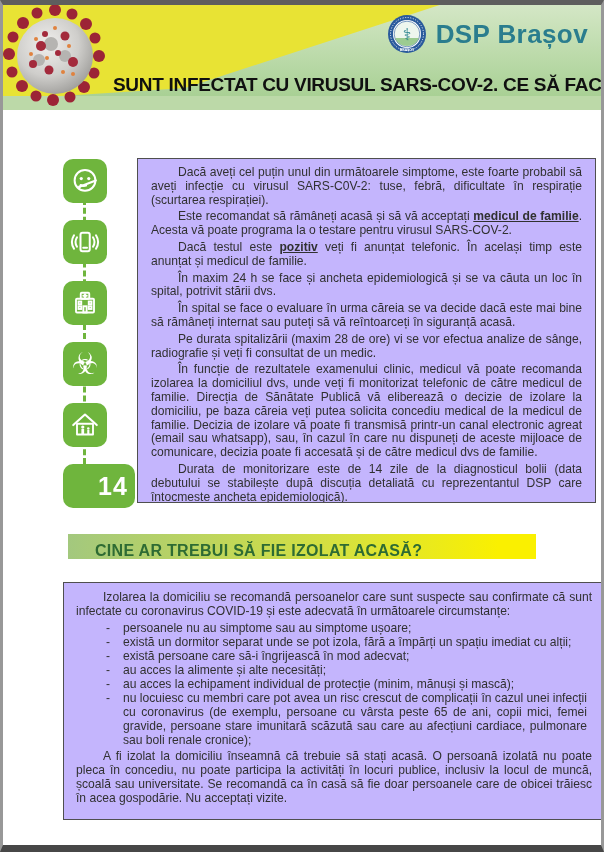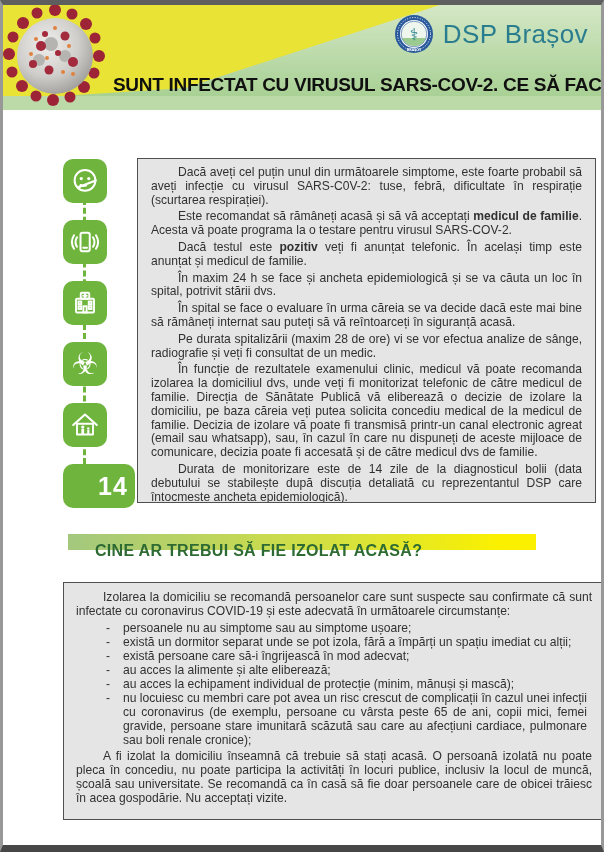--- a/index.html
+++ b/index.html
@@ -10,41 +10,41 @@
          border-top:5px solid #5e5e5e;border-bottom:7px solid #474747;}
 
   
   .header{position:absolute;left:0;top:0;width:604px;height:110px;
           background:linear-gradient(to bottom,var(--header_green_light),var(--header_green));}
   .header-yellow{position:absolute;inset:0;background:var(--header_yellow);
           clip-path:polygon(0 0,455px 0,185px 88px,0 100px);}
   .header-strip{position:absolute;left:0;bottom:0;width:100%;height:14px;background:var(--strip_green);}
   .virus{position:absolute;left:3px;top:4px;z-index:5;}
   .logo{position:absolute;right:16px;top:14px;display:flex;align-items:center;gap:9px;z-index:4;}
-  .logo-text{font-size:26px;font-weight:400;letter-spacing:.4px;color:var(--logo_teal);}
+  .logo-text{font-size:26px;font-weight:700;letter-spacing:.4px;color:var(--logo_teal);}
   .title{position:absolute;left:113px;top:74px;right:10px;z-index:4;
          font-size:19px;font-weight:800;letter-spacing:-0.3px;color:#101010;white-space:nowrap;}
 
   
   .rail{position:absolute;left:63px;top:159px;width:44px;z-index:2;}
   .rail-line{position:absolute;left:20px;top:22px;height:292px;border-left:3px dashed var(--green);}
   .tile{position:relative;width:44px;height:44px;margin-bottom:17px;border-radius:10px;
         background:var(--green);display:flex;align-items:center;justify-content:center;}
   .tile svg{display:block;}
   .glyph-bio{font-family:"DejaVu Sans",sans-serif;font-size:30px;line-height:1;color:#fff;}
   .tile-num{color:#fff;font-size:25px;font-weight:700;letter-spacing:1px;padding-left:28px;}
 
   
-  .box{position:absolute;box-sizing:border-box;border:1.5px solid #4f4f4f;background:#e5e5e5;
+  .box{position:absolute;box-sizing:border-box;border:1.5px solid #4f4f4f;background:#c4b5fd;
        color:#313131;text-align:justify;overflow:hidden;}
   .box1{left:137px;top:158px;width:459px;height:345px;padding:7px 13px;
         font-size:12.1px;line-height:13.8px;}
   .box1 p{margin:0 0 3px 0;text-indent:27px;}
-  .b{font-weight:700;}
-  .band2{position:absolute;left:68px;top:534px;width:468px;height:16px;line-height:34px;
+  .b{font-weight:700;text-decoration:underline;}
+  .band2{position:absolute;left:68px;top:534px;width:468px;height:25px;line-height:34px;
         background:linear-gradient(to right,var(--band_green),#d8e23c 60%,var(--band_yellow) 92%);
         padding-left:27px;box-sizing:border-box;font-size:16px;font-weight:800;
         letter-spacing:.3px;color:var(--band_text);}
   .box2{left:63px;top:582px;width:542px;height:238px;padding:7px 12px;
         font-size:12.1px;line-height:14px;}
   .box2 p{margin:0 0 3px 0;text-indent:27px;}
   .box2 ul{list-style:none;margin:0 5px 2px 0;padding:0 0 0 30px;}
   .box2 li{position:relative;padding-left:17px;text-align:justify;}
   .box2 li::before{content:"-";position:absolute;left:0;top:0;}
 </style>
@@ -199,20 +199,20 @@
   <div class="band2">
     <span>CINE AR TREBUI SĂ FIE IZOLAT ACASĂ?</span>
   </div>
 
   <div class="box box2">
     <p>Izolarea la domiciliu se recomandă persoanelor care sunt suspecte sau confirmate că sunt infectate cu coronavirus COVID-19 și este adecvată în următoarele circumstanțe:</p>
     <ul>
         <li>persoanele nu au simptome sau au simptome ușoare;</li>
         <li>există un dormitor separat unde se pot izola, fără a împărți un spațiu imediat cu alții;</li>
         <li>există persoane care să-i îngrijească în mod adecvat;</li>
-        <li>au acces la alimente și alte eliberează;</li>
+        <li>au acces la alimente și alte necesități;</li>
         <li>au acces la echipament individual de protecție (minim, mănuși și mască);</li>
         <li>nu locuiesc cu membri care pot avea un risc crescut de complicații în cazul unei infecții cu coronavirus (de exemplu, persoane cu vârsta peste 65 de ani, copii mici, femei gravide, persoane stare imunitară scăzută sau care au afecțiuni cardiace, pulmonare sau boli renale cronice);</li>
       </ul>
     <p>A fi izolat la domiciliu înseamnă că trebuie să stați acasă. O persoană izolată nu poate pleca în concediu, nu poate participa la activități în locuri publice, inclusiv la locul de muncă, școală sau universitate. Se recomandă ca în casă să fie doar persoanele care de obicei trăiesc în acea gospodărie. Nu acceptați vizite.</p>
   </div>
 
 </div>
 
 </body></html>

